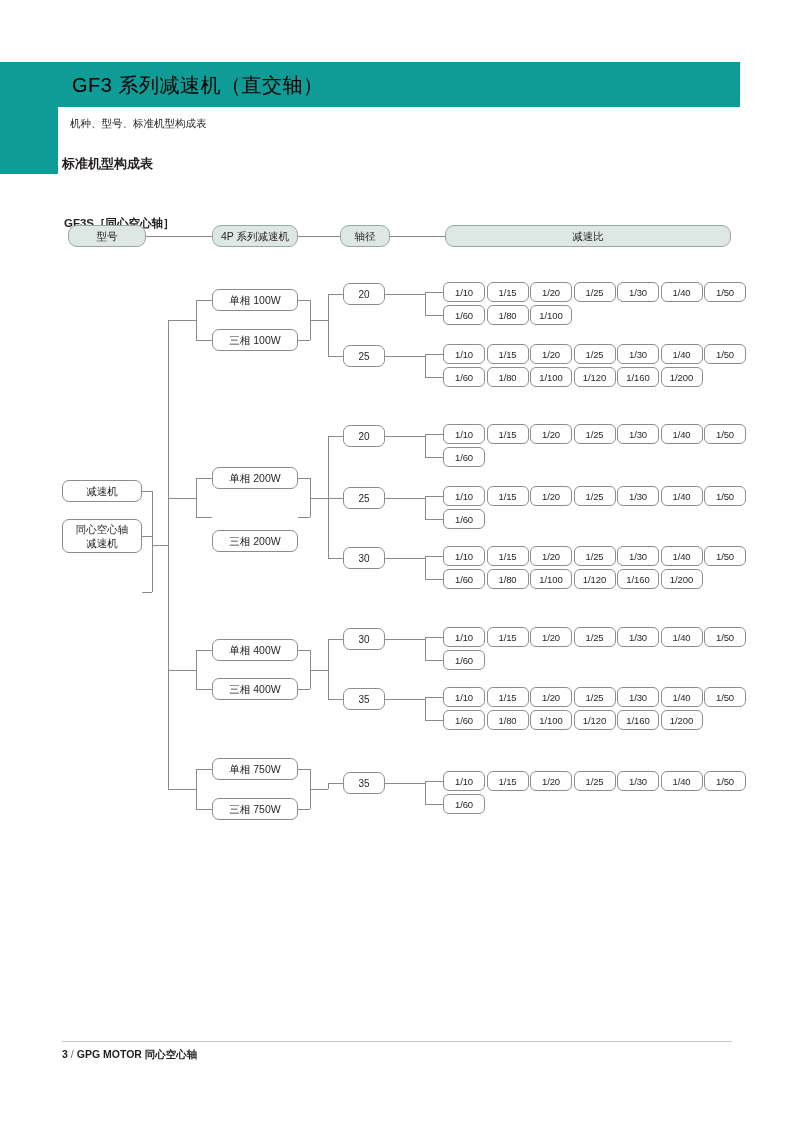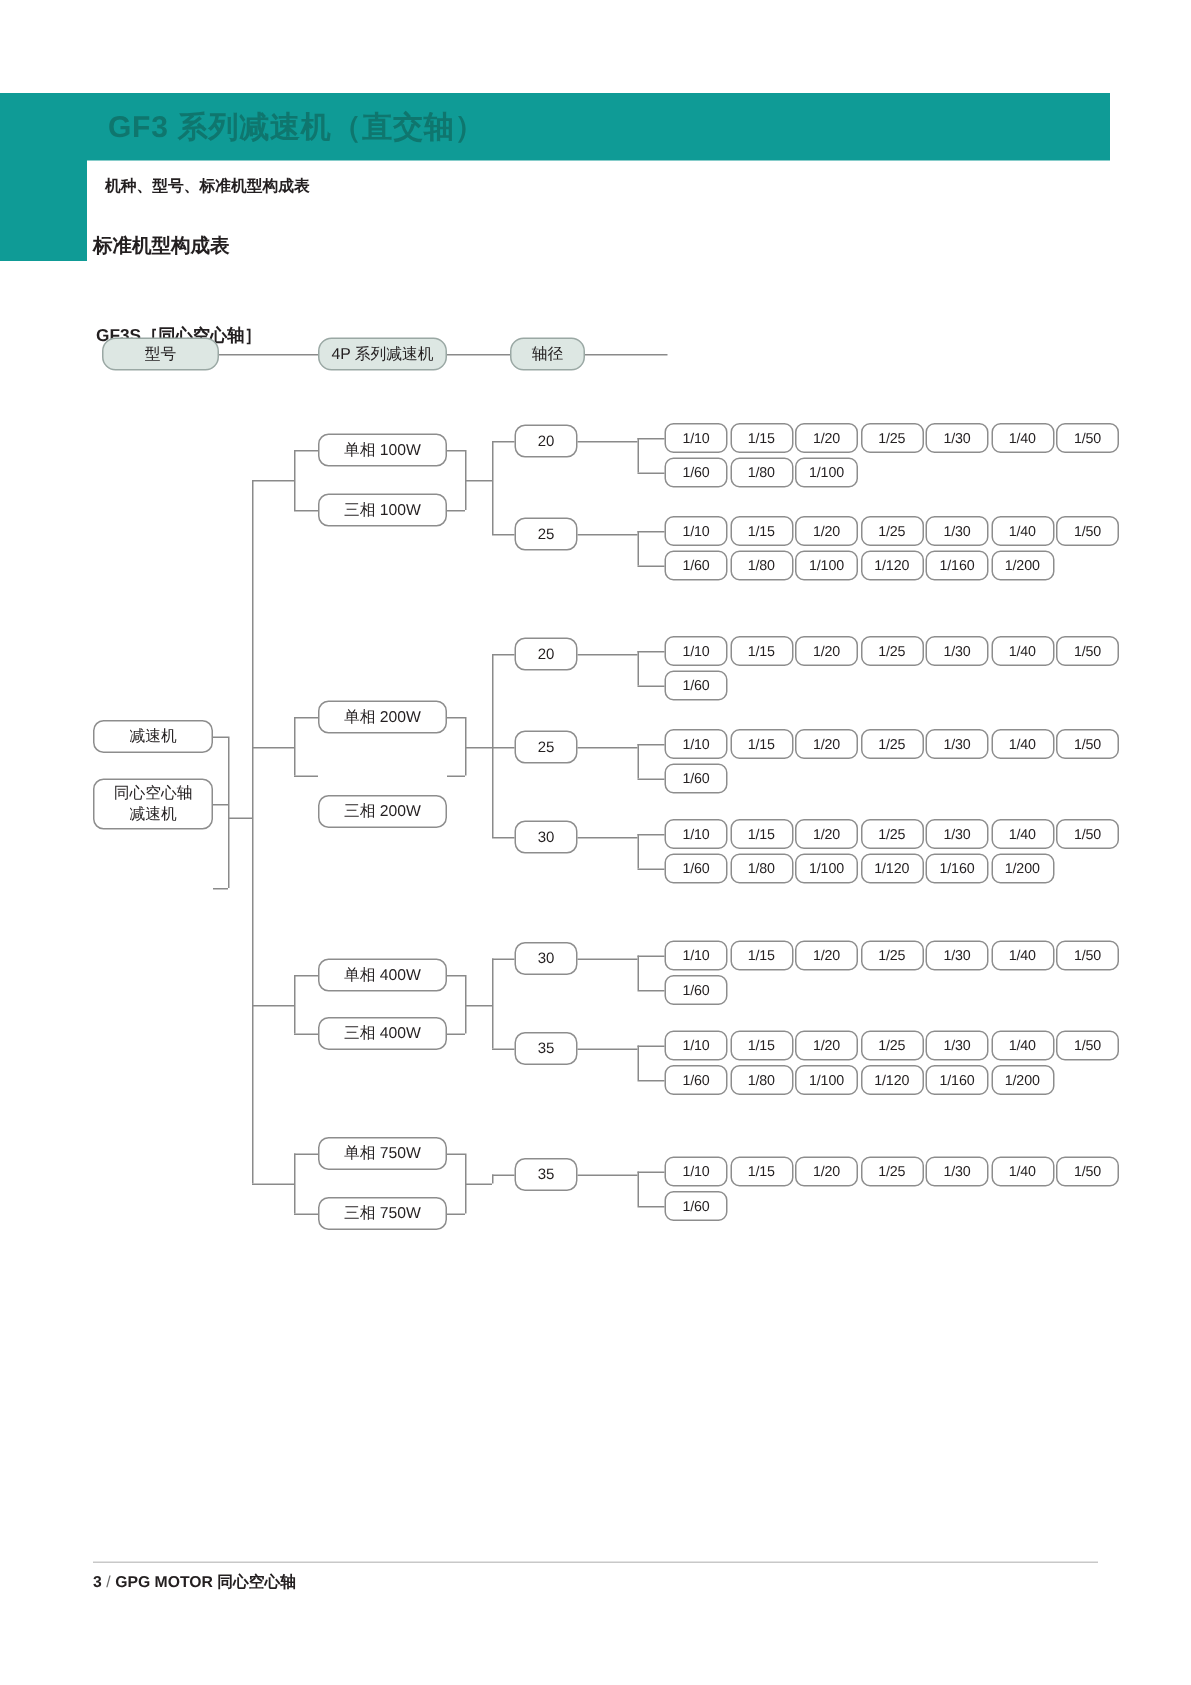--- a/index.html
+++ b/index.html
@@ -14,26 +14,26 @@
   }
 
   
   #header-block { position: absolute; left: 0; top: 62px; width: 58px; height: 112px; background: #0f9b96; }
   #header-bar {
     position: absolute; left: 58px; top: 62px; width: 682px; height: 45px;
     background: #0f9b96;
   }
   #header-title {
     position: absolute; left: 72px; top: 72px;
-    font-size: 20px; font-weight: bold; color: #0f766e;
+    font-size: 20px; font-weight: normal; color: #000000;
     letter-spacing: .5px; line-height: 26px; white-space: nowrap;
   }
   #header-sub {
     position: absolute; left: 70px; top: 117px;
-    font-size: 10.5px; font-weight: bold; color: #231f20; white-space: nowrap;
+    font-size: 10.5px; font-weight: normal; color: #231f20; white-space: nowrap;
   }
   #section-title {
     position: absolute; left: 62px; top: 155px;
     font-size: 13px; font-weight: bold; color: #231f20; white-space: nowrap;
   }
   #series-title {
     position: absolute; left: 64px; top: 192px;
     font-size: 11.5px; font-weight: bold; color: #231f20; white-space: nowrap; margin-top: 24px;
   }
 
@@ -92,20 +92,21 @@
 <div id="header-bar"></div>
 <div id="header-title">GF3 系列减速机（直交轴）</div>
 <div id="header-sub">机种、型号、标准机型构成表</div>
 <div id="section-title">标准机型构成表</div>
 <div id="series-title">GF3S［同心空心轴］</div>
 
 <div id="diagram">
     <div class="box head" style="left: 68px; top: 225px; width: 78px; height: 22px;">型号</div>
     <div class="box head" style="left: 212px; top: 225px; width: 86px; height: 22px;">4P 系列减速机</div>
     <div class="box head" style="left: 340px; top: 225px; width: 50px; height: 22px;">轴径</div>
+    <div class="box head" style="left: 445px; top: 225px; width: 286px; height: 22px;">减速比</div>
     <div class="line h" style="left: 146px; top: 236px; width: 66px;"></div>
     <div class="line h" style="left: 298px; top: 236px; width: 42px;"></div>
     <div class="line h" style="left: 390px; top: 236px; width: 55px;"></div>
     <div class="box " style="left: 62px; top: 480px; width: 80px; height: 22px;">减速机</div>
     <div class="line h" style="left: 142px; top: 491px; width: 10px;"></div>
     <div class="box multiline" style="left: 62px; top: 519px; width: 80px; height: 34px;">同心空心轴
 减速机</div>
     <div class="line h" style="left: 142px; top: 536px; width: 10px;"></div>
     <div class="line h" style="left: 142px; top: 592px; width: 10px;"></div>
     <div class="line v" style="left: 152px; top: 491px; height: 101px;"></div>

